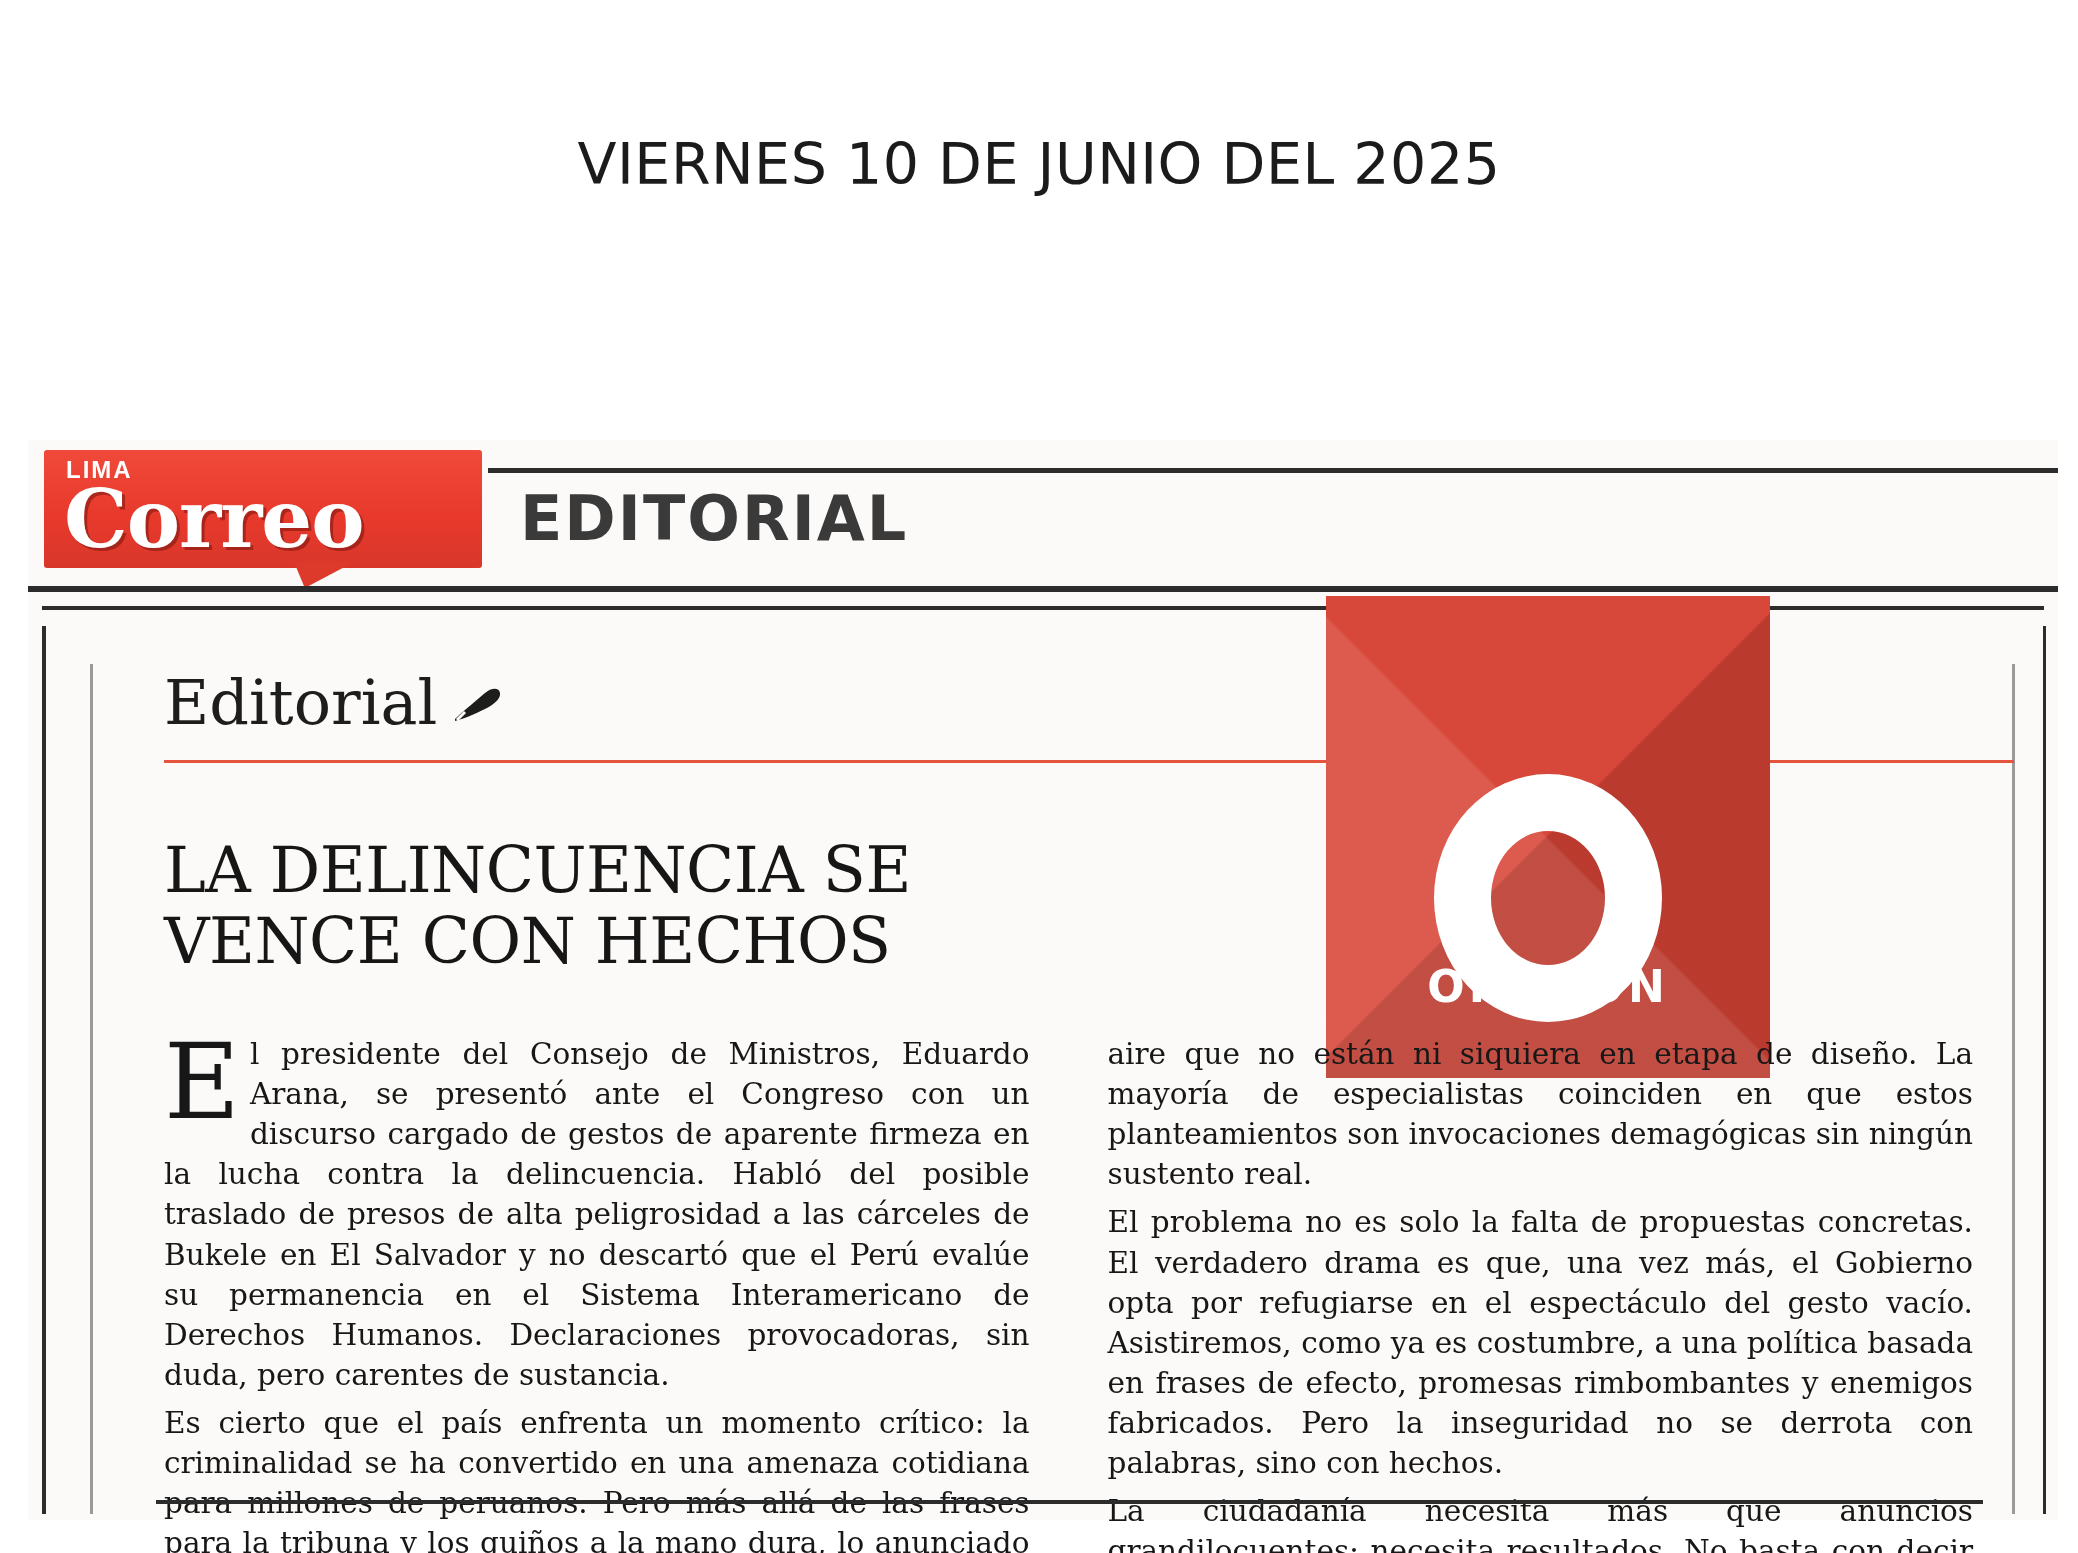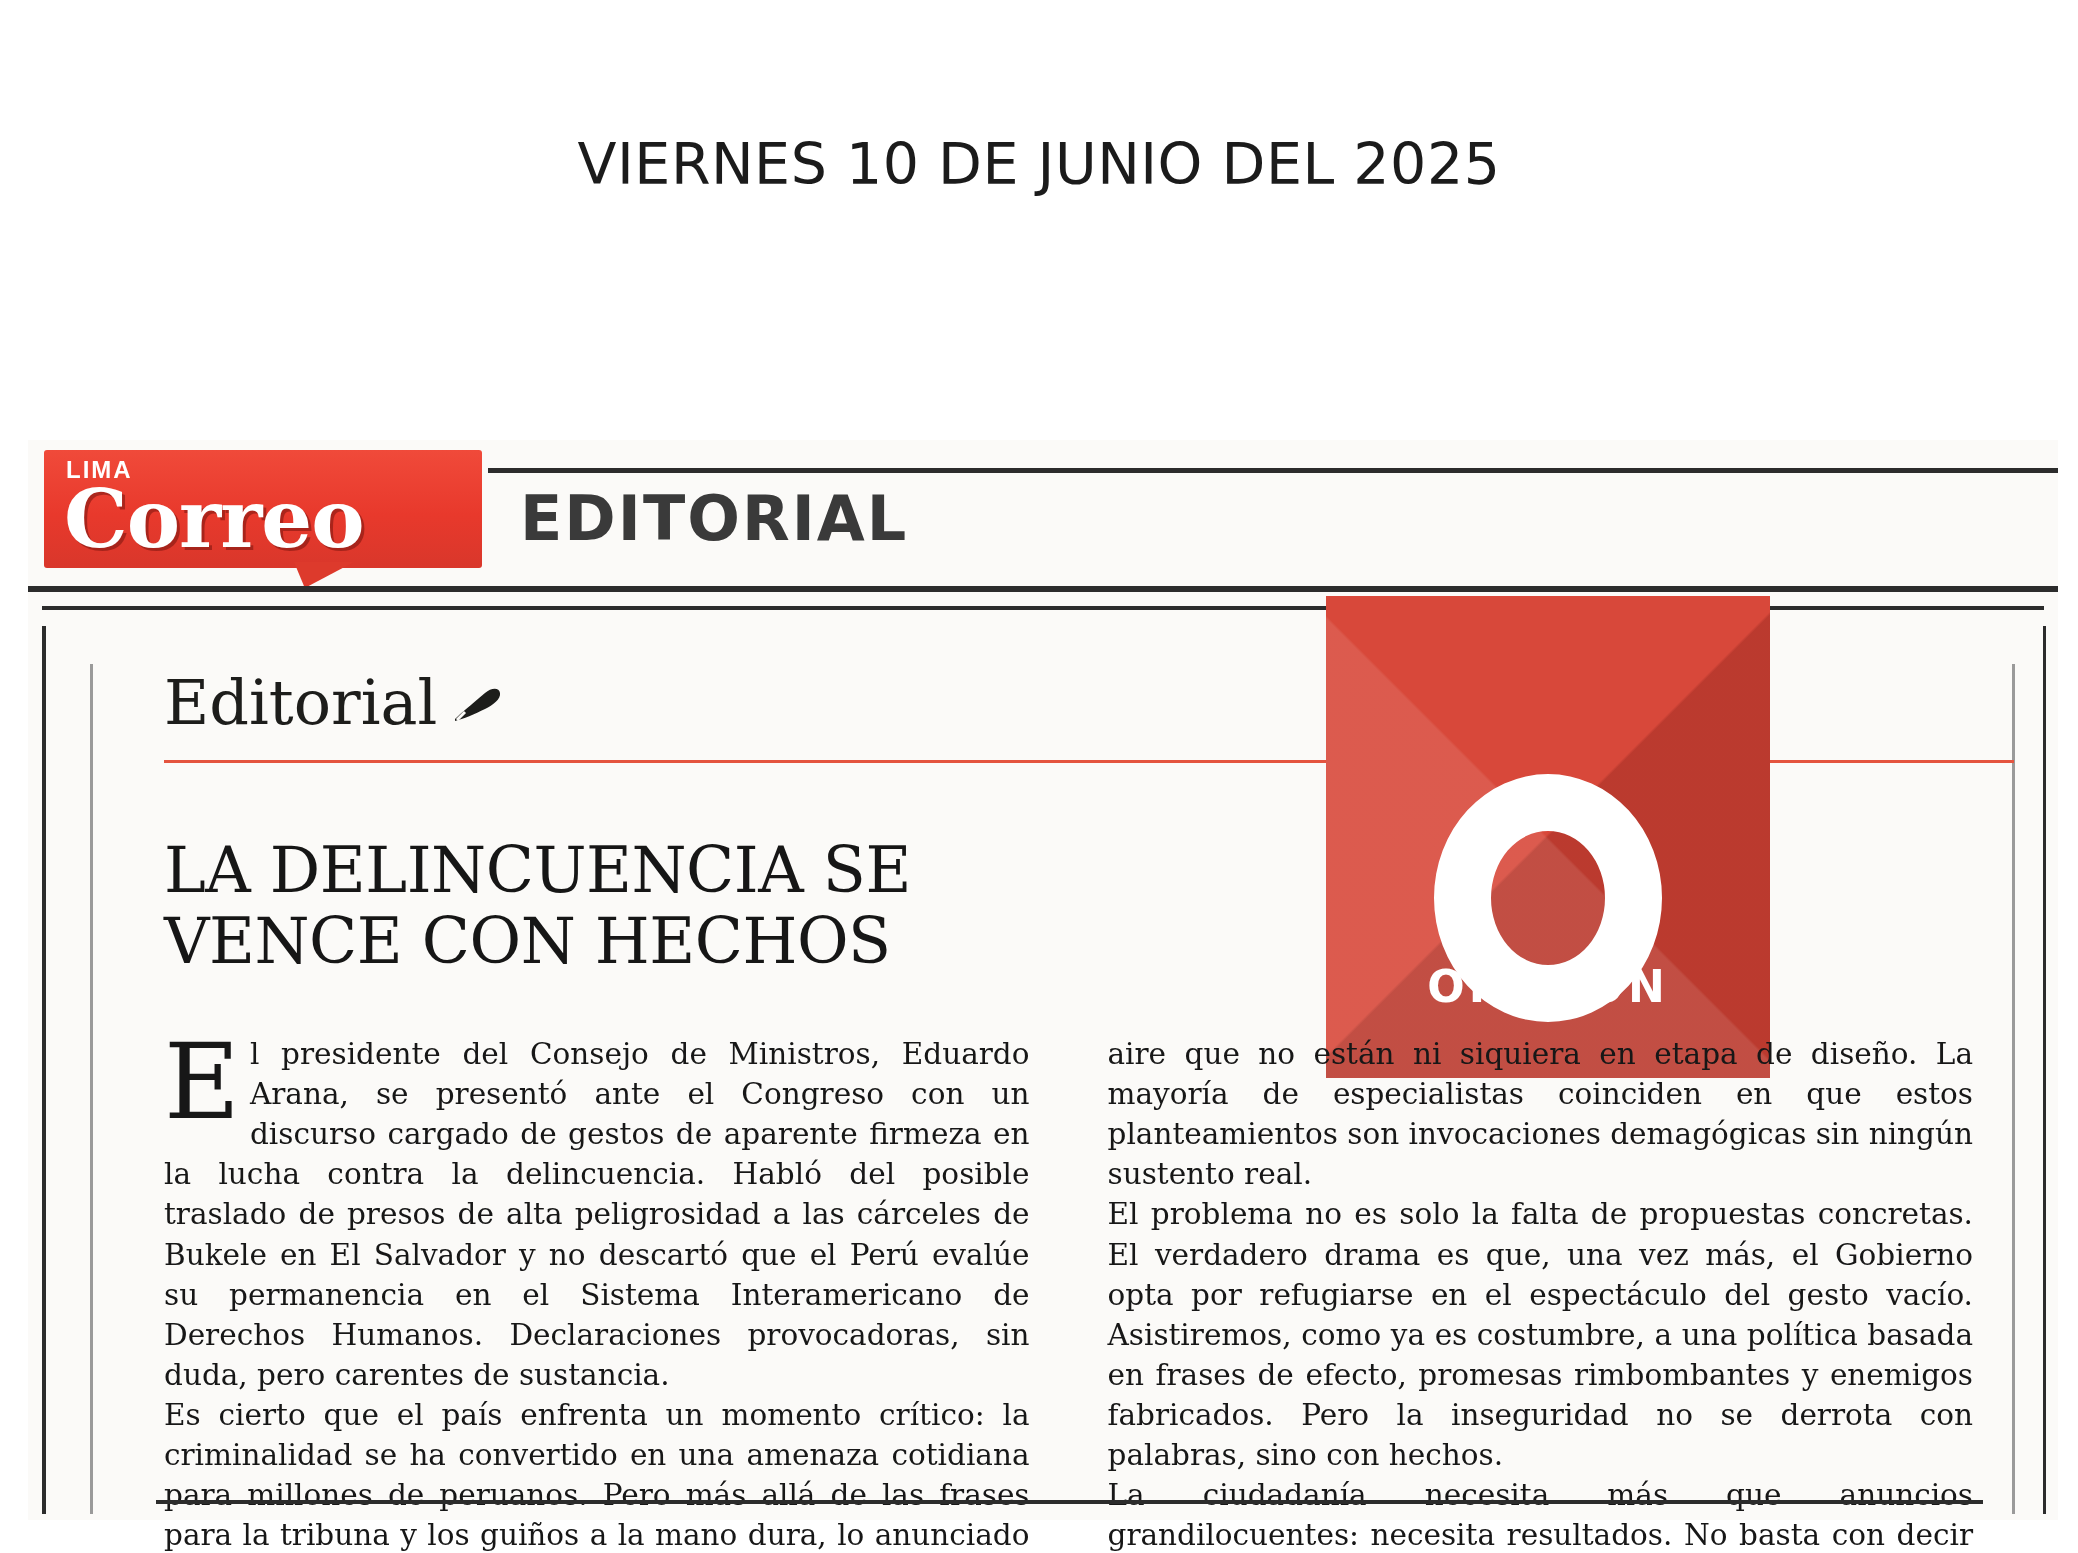--- a/index.html
+++ b/index.html
@@ -256,21 +256,21 @@
   }
   .col {
     width: 898px;
     font-family: "DejaVu Serif", serif;
     font-size: 29.5px;
     line-height: 1.36;
     color: #171717;
     text-align: justify;
   }
   .col p { margin: 0; }
-  .col p + p { margin-top: 0px; }
+  .col p + p { margin-top: 8px; }
   .dropcap::first-letter {
     float: left;
     font-family: "DejaVu Serif", serif;
     font-size: 104px;
     line-height: 0.82;
     font-weight: 400;
     padding: 6px 10px 0 0;
   }
 </style>
 </head>

